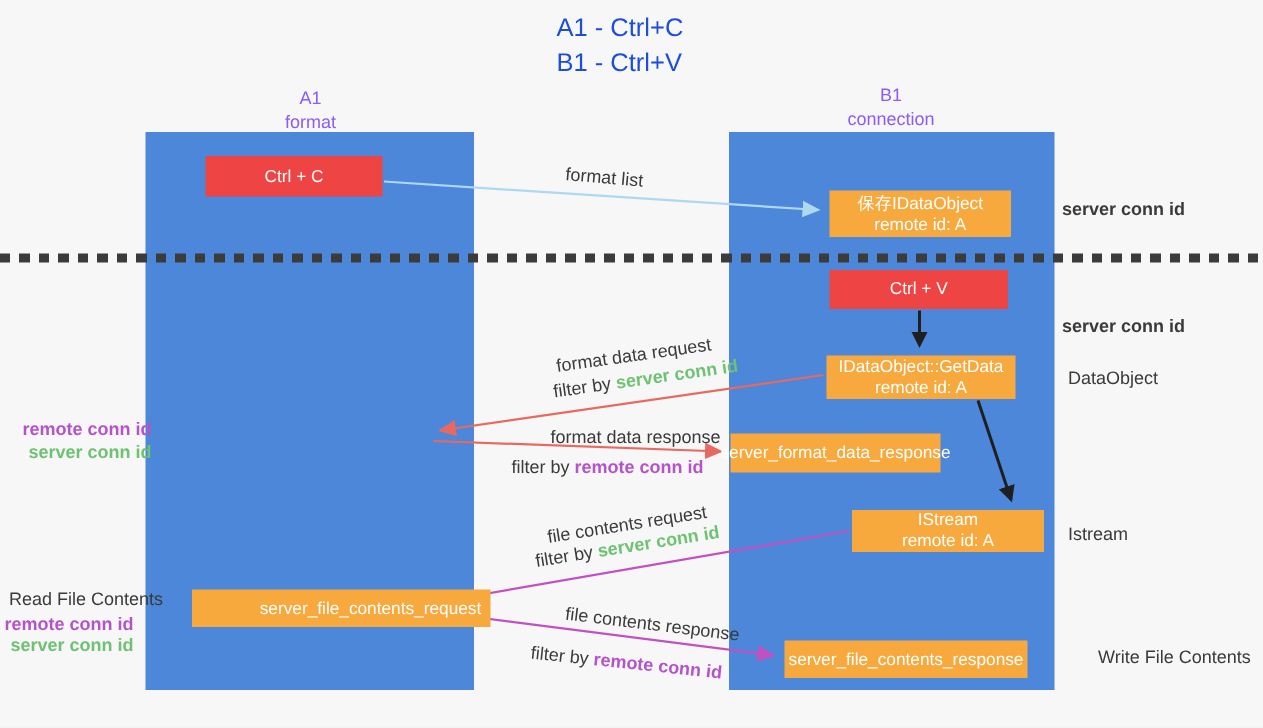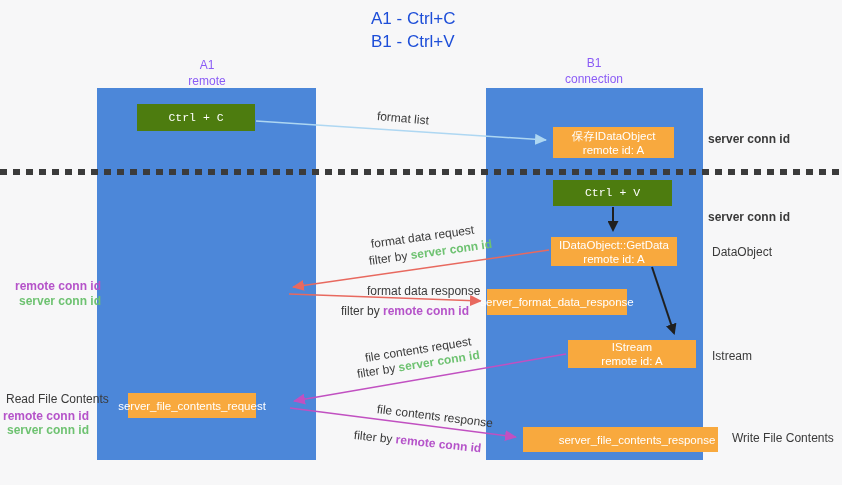--- a/index.html
+++ b/index.html
@@ -15,31 +15,31 @@
   .col.left{left:97px;width:219px;}
   .col.right{left:486px;width:217px;}
 
   .dashes{position:absolute;left:0;top:169px;width:842px;height:6px;z-index:2;
     background:repeating-linear-gradient(90deg,#3b3b3b 0 7px,transparent 7px 13px);}
 
   svg.arrows{position:absolute;left:0;top:0;width:842px;height:485px;z-index:3;pointer-events:none;}
 
   .box{position:absolute;display:flex;flex-direction:column;align-items:center;justify-content:center;
     color:#fff;text-align:center;font-size:11.5px;line-height:14px;z-index:4;white-space:nowrap;}
-  .box.green{background:#4d7c0f;font-family:Liberation Mono, monospace;}
+  .box.green{background:#ef4444;}
   .box.orange{background:#f8a93e;}
   .b-ctrlc{left:137px;top:104px;width:118px;height:27px;}
   .b-save{left:553px;top:127px;width:121px;height:31px;}
   .b-ctrlv{left:553px;top:180px;width:119px;height:26px;}
   .b-getdata{left:551px;top:237px;width:126px;height:29px;}
   .b-fmtreq{left:129px;top:277px;width:158px;height:26px;}
   .b-fmtresp{left:487px;top:289px;width:140px;height:26px;}
   .b-istream{left:568px;top:340px;width:128px;height:28px;}
-  .b-filereq{left:128px;top:393px;width:128px;height:25px;}
-  .b-fileresp{left:523px;top:427px;width:162px;height:25px;padding-left:33px;}
+  .b-filereq{left:128px;top:393px;width:160px;height:25px;padding-left:39px;}
+  .b-fileresp{left:523px;top:427px;width:162px;height:25px;}
 
   .lbl{position:absolute;font-size:12px;color:#3a3a3a;white-space:nowrap;z-index:5;transform-origin:left center;}
   .tg{color:#6ec271;font-weight:bold;}
   .tp{color:#b553c9;font-weight:bold;}
 
   .l-formatlist{left:377px;top:109px;transform:rotate(5deg);}
   .l-fdr{left:371px;top:237px;transform:rotate(-8deg);}
   .l-fdr-f{left:369px;top:254px;transform:rotate(-8deg);}
   .l-fdresp{left:367px;top:284px;}
   .l-fdresp-f{left:341px;top:304px;}
@@ -63,21 +63,21 @@
 
 <div class="stage">
 
   <div class="title">
     <div>A1 - Ctrl+C</div>
     <div>B1 - Ctrl+V</div>
   </div>
 
   <div class="col-header left">
     <div>A1</div>
-    <div>remote</div>
+    <div>format</div>
   </div>
   <div class="col-header right">
     <div>B1</div>
     <div>connection</div>
   </div>
 
   <div class="col left"></div>
   <div class="col right"></div>
 
   <div class="dashes"></div>

